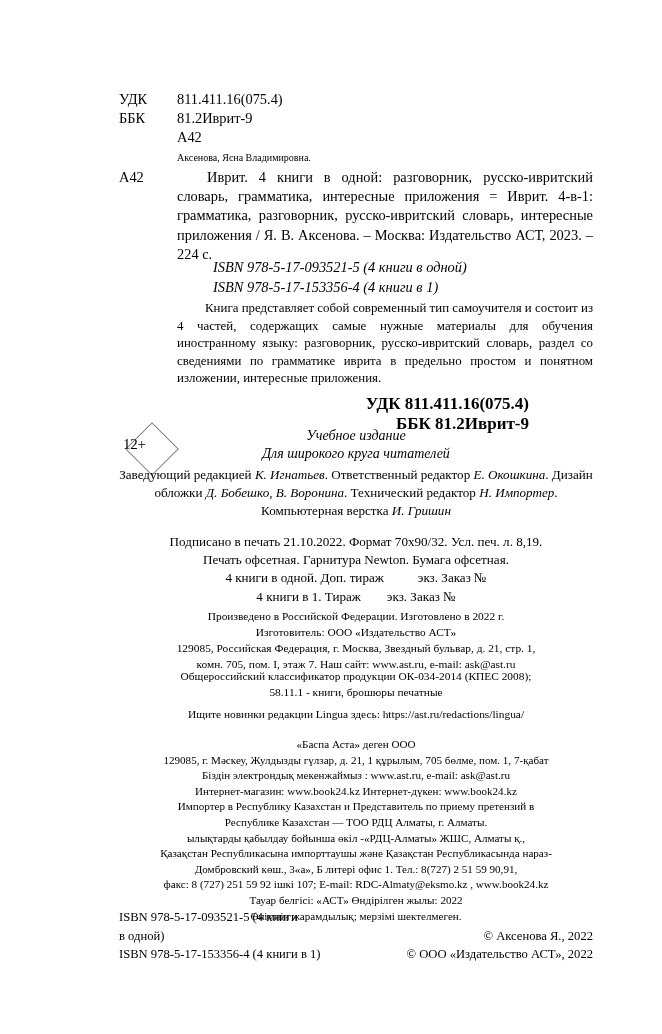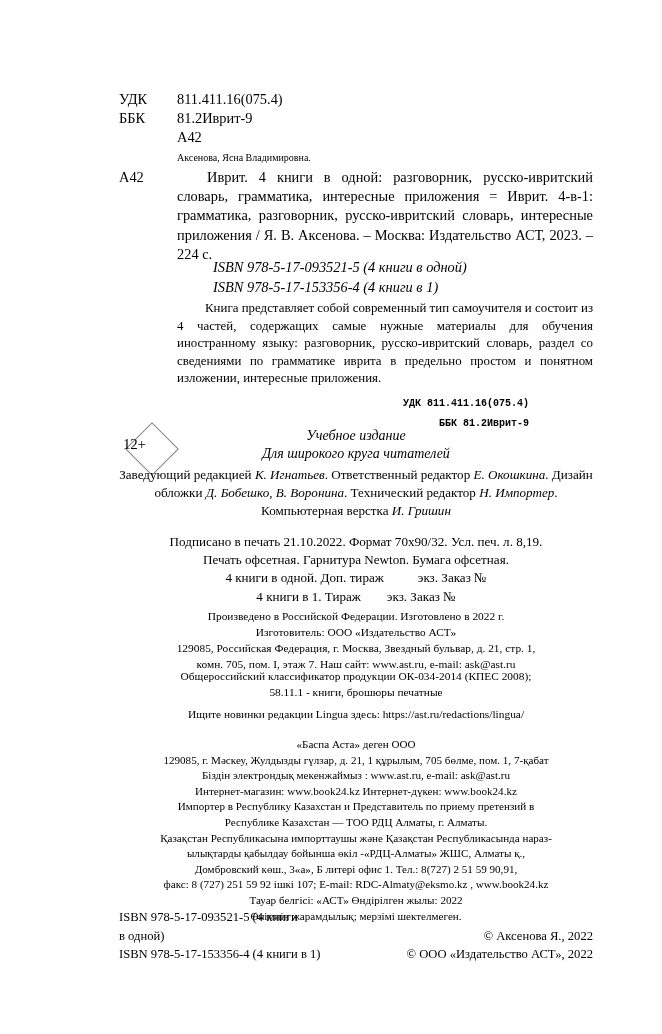--- a/index.html
+++ b/index.html
@@ -99,23 +99,22 @@
     text-indent: 28px;
   }
 
   
   .udk-right {
     position: absolute;
     right: 92px;
     top: 394px;
     text-align: right;
     font-weight: bold;
-    font-size: 10px;
+    font-size: 17px;
     line-height: 19.5px;
-    font-family: Liberation Mono, monospace;
   }
 
   
   .badge-12plus {
     position: absolute;
     left: 100px;
     top: 420px;
     width: 58px;
     height: 58px;
   }
@@ -288,22 +287,22 @@
     <div>Ищите новинки редакции Lingua здесь: https://ast.ru/redactions/lingua/</div>
   </div>
 
   <div class="center-block kz-block">
     <div>«Баспа Аста» деген ООО</div>
     <div>129085, г. Мәскеу, Жулдызды гүлзар, д. 21, 1 құрылым, 705 бөлме, пом. 1, 7-қабат</div>
     <div>Біздін электрондық мекенжаймыз : www.ast.ru, e-mail: ask@ast.ru</div>
     <div>Интернет-магазин: www.book24.kz Интернет-дүкен: www.book24.kz</div>
     <div>Импортер в Республику Казахстан и Представитель по приему претензий в</div>
     <div>Республике Казахстан — ТОО РДЦ Алматы, г. Алматы.</div>
+    <div>ылықтарды қабылдау бойынша өкіл -«РДЦ-Алматы» ЖШС, Алматы қ.,</div>
     <div>Қазақстан Республикасына импорттаушы және Қазақстан Республикасында нараз-</div>
-    <div>ылықтарды қабылдау бойынша өкіл -«РДЦ-Алматы» ЖШС, Алматы қ.,</div>
     <div>Домбровский көш., 3«а», Б литері офис 1. Тел.: 8(727) 2 51 59 90,91,</div>
     <div>факс: 8 (727) 251 59 92 ішкі 107; E-mail: RDC-Almaty@eksmo.kz , www.book24.kz</div>
     <div>Тауар белгісі: «АСТ» Өндірілген жылы: 2022</div>
     <div>Өнімнін жарамдылық; мерзімі шектелмеген.</div>
   </div>
 
   <div class="footer">
     <div class="footer-row">
       <span class="footer-left">ISBN 978-5-17-093521-5 (4 книги</span>
       <span class="footer-right"></span>

